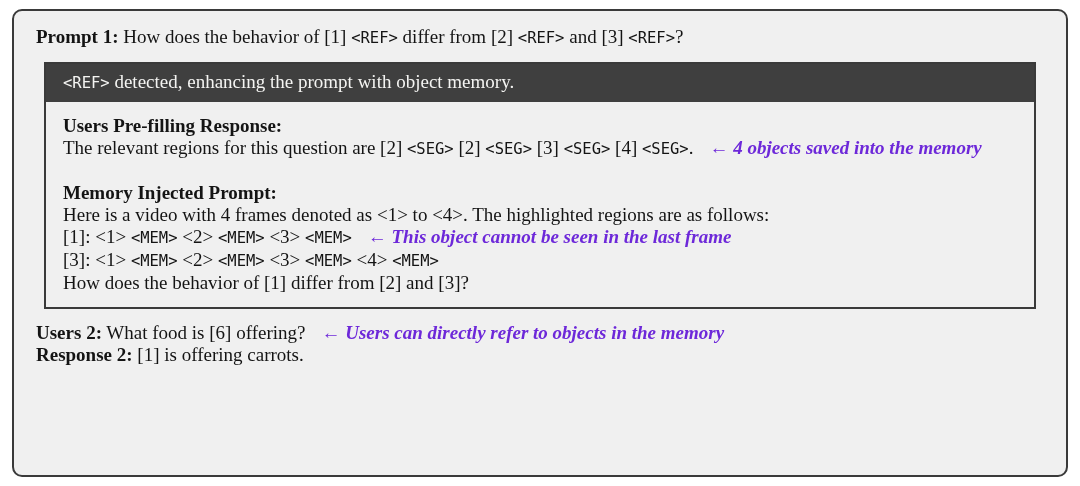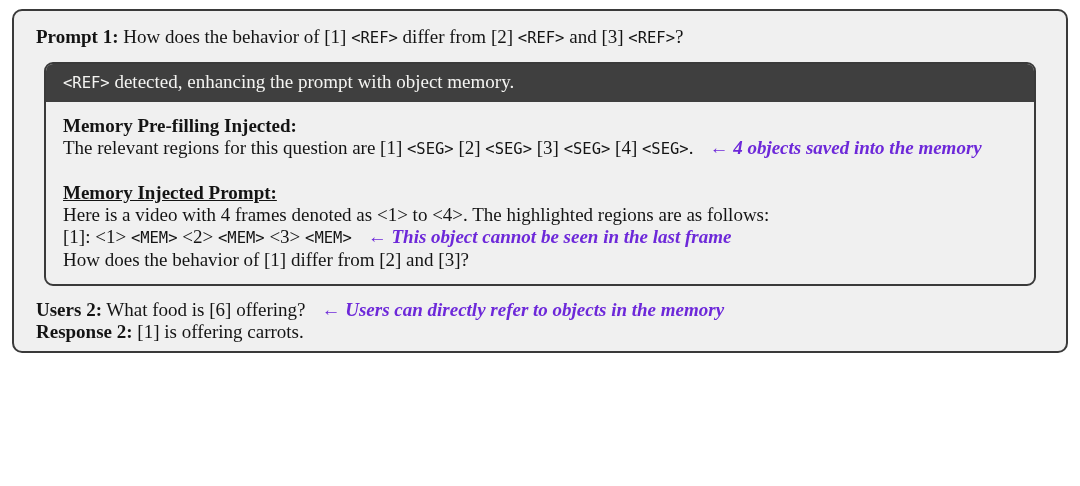--- a/index.html
+++ b/index.html
@@ -2,78 +2,79 @@
 <html><head>
 <meta charset="utf-8">
 <style>
   html,body{margin:0;padding:0;background:#ffffff;}
   body{
     width:1080px;height:486px;position:relative;overflow:hidden;
     font-family:"Liberation Serif", serif;
     font-size:19px;line-height:22px;color:#141414;
   }
   .outer{
-    position:absolute;left:12px;top:9px;width:1056px;height:344px;
+    position:absolute;left:12px;top:9px;width:1056px;height:468px;
     box-sizing:border-box;
     background:#f0f0f0;
     border:2.5px solid #3a3a3a;
     border-radius:10px;
     padding-top:15px;
   }
   .line{margin:0;}
   .prompt-line{margin:0 22px 13px 22px;}
   b{font-weight:bold;}
   .mono{
     font-family:"DejaVu Sans Mono", monospace;
     font-size:15.5px;
   }
   .inner{
     margin:0 30px;
     box-sizing:border-box;
     border:2px solid #3a3a3a;
-    border-radius:9px;
+    border-radius:0;
     overflow:hidden;
     background:#f0f0f0;
   }
   .header-bar{
     background:#3f3f3f;
     color:#f4f4f2;
     padding:7px 17px 8px 17px;
   }
   .header-bar .mono{color:#f4f4f2;}
   .inner-content{
     padding:13px 17px 13px 17px;
   }
-  .spaced{margin-top:22px;text-decoration:underline;}
+  .spaced{margin-top:22px;}
   .annotation{
     color:#6d28d9;
     font-style:italic;
     font-weight:bold;
     margin-left:16px;
   }
   .bottom{margin:13px 22px 0 22px;}
 </style>
 </head>
 <body>
 
 <div class="outer">
 
   <p class="line prompt-line"><b>Prompt 1:</b><span> How does the behavior of [1] </span><span class="mono">&lt;REF&gt;</span><span> differ from [2] </span><span class="mono">&lt;REF&gt;</span><span> and [3] </span><span class="mono">&lt;REF&gt;</span><span>?</span></p>
 
   <div class="inner">
     <div class="header-bar"><span class="mono">&lt;REF&gt;</span><span> detected, enhancing the prompt with object memory.</span></div>
 
     <div class="inner-content">
-      <p class="line"><b>Memory Pre-filling Injected:</b></p>
-      <p class="line"><span>The relevant regions for this question are [1] </span><span class="mono">&lt;SEG&gt;</span><span> [2] </span><span class="mono">&lt;SEG&gt;</span><span> [3] </span><span class="mono">&lt;SEG&gt;</span><span> [4] </span><span class="mono">&lt;SEG&gt;</span><span>.</span><span class="annotation">← 4 objects saved into the memory</span></p>
+      <p class="line"><b>Users Pre-filling Response:</b></p>
+      <p class="line"><span>The relevant regions for this question are [2] </span><span class="mono">&lt;SEG&gt;</span><span> [2] </span><span class="mono">&lt;SEG&gt;</span><span> [3] </span><span class="mono">&lt;SEG&gt;</span><span> [4] </span><span class="mono">&lt;SEG&gt;</span><span>.</span><span class="annotation">← 4 objects saved into the memory</span></p>
 
       <p class="line spaced"><b>Memory Injected Prompt:</b></p>
       <p class="line">Here is a video with 4 frames denoted as &lt;1&gt; to &lt;4&gt;. The highlighted regions are as follows:</p>
       <div id="memory-lines">
           <p class="line"><span>[1]: </span><span>&lt;1&gt; </span><span class="mono">&lt;MEM&gt;</span><span> &lt;2&gt; </span><span class="mono">&lt;MEM&gt;</span><span> &lt;3&gt; </span><span class="mono">&lt;MEM&gt;</span><span class="annotation">← This object cannot be seen in the last frame</span></p>
+          <p class="line"><span>[3]: </span><span>&lt;1&gt; </span><span class="mono">&lt;MEM&gt;</span><span> &lt;2&gt; </span><span class="mono">&lt;MEM&gt;</span><span> &lt;3&gt; </span><span class="mono">&lt;MEM&gt;</span><span> &lt;4&gt; </span><span class="mono">&lt;MEM&gt;</span></p>
         </div>
       <p class="line">How does the behavior of [1] differ from [2] and [3]?</p>
     </div>
   </div>
 
   <div class="bottom">
     <p class="line"><b>Users 2:</b><span> What food is [6] offering?</span><span class="annotation">← Users can directly refer to objects in the memory</span></p>
     <p class="line"><b>Response 2:</b><span> [1] is offering carrots.</span></p>
   </div>
 

